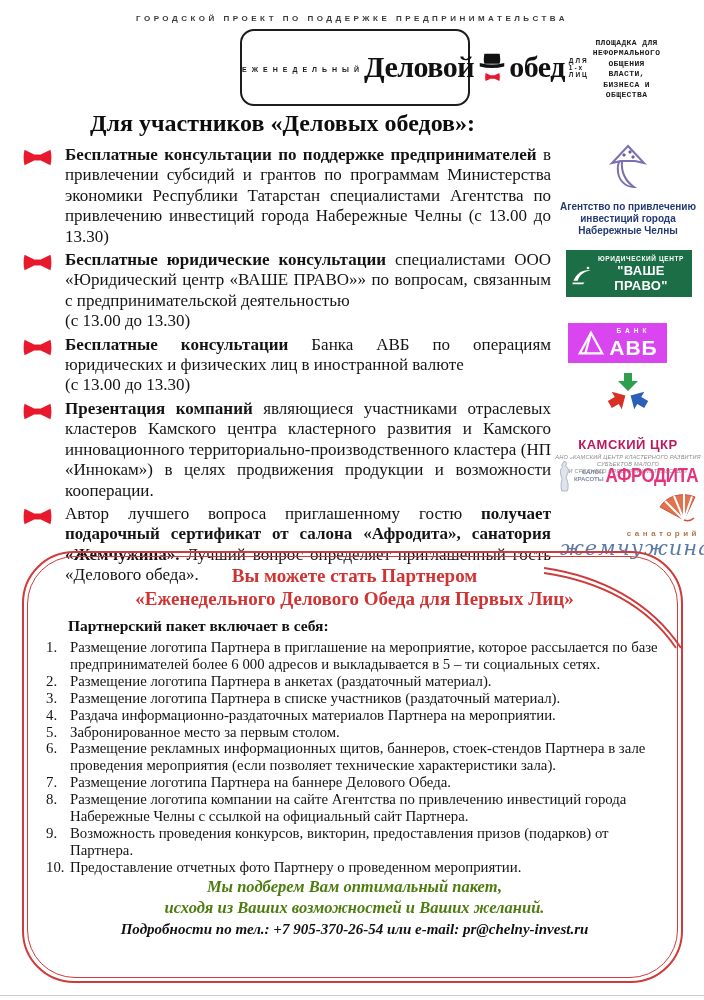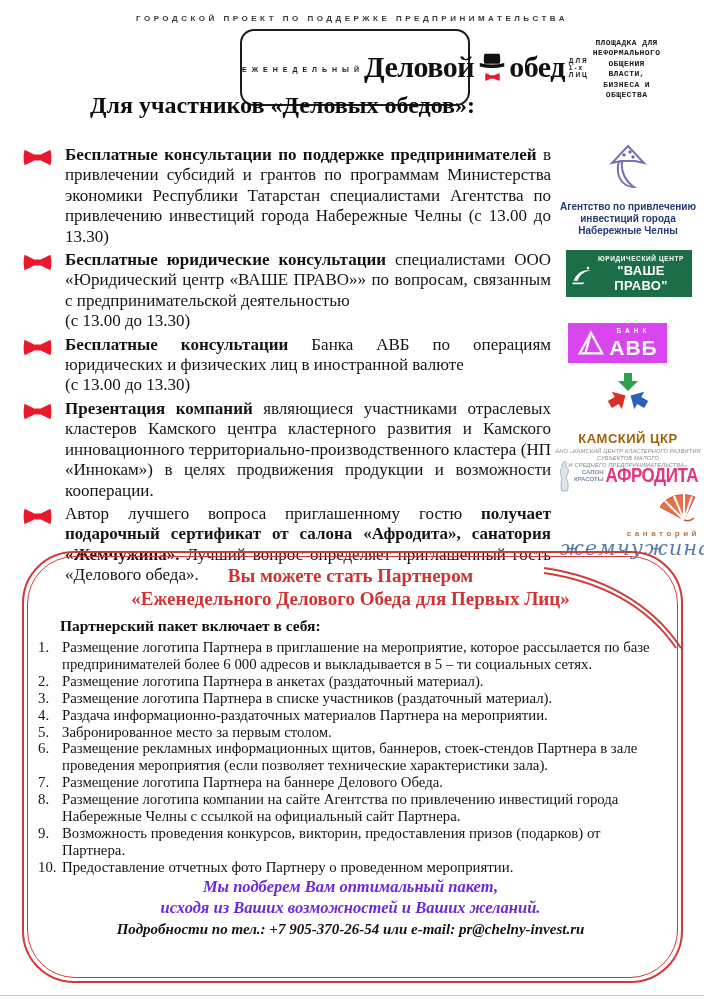--- a/index.html
+++ b/index.html
@@ -21,21 +21,21 @@
   .hat-wrap svg{display:block;}
   .hat-bow{margin-top:-1px;}
   .for-line{display:flex;align-items:center;width:150px;margin-top:0;}
   .for-line .rule{flex:1;border-top:1px solid #1c1c1c;}
   .for-line .for-text{font-family:"Liberation Sans",sans-serif;font-size:6.5px;font-weight:bold;
     letter-spacing:2px;color:#1c1c1c;padding:0 4px;}
   .logo-sub{margin-top:3px;text-align:center;font-family:Liberation Mono, monospace;
     font-size:8px;font-weight:bold;letter-spacing:0.4px;line-height:10.5px;color:#1c1c1c;}
 
   
-  .main-title{position:absolute;left:10px;top:92px;width:545px;text-align:center;
+  .main-title{position:absolute;left:10px;top:110px;width:545px;text-align:center;
     font-size:24px;font-weight:bold;color:#0d0d0d;}
   .bullets{position:absolute;left:15px;top:145px;width:536px;}
   .bullet{position:relative;padding-left:50px;text-align:justify;
     font-size:17px;line-height:20.4px;margin-bottom:3px;color:#141414;}
   .bullet .bow{position:absolute;left:7px;top:3px;width:31px;height:19px;}
   .b{font-weight:bold;}
   .time{text-align:left;}
 
   
   .logo-agency{position:absolute;left:555px;top:142px;width:146px;text-align:center;}
@@ -45,50 +45,50 @@
     display:flex;align-items:center;box-sizing:border-box;padding:0 4px;}
   .pravo-text{flex:1;text-align:center;color:#fff;font-family:"Liberation Sans",sans-serif;}
   .pravo-top{font-size:6.5px;font-weight:bold;letter-spacing:0.6px;}
   .pravo-name{font-size:13px;font-weight:bold;letter-spacing:0.3px;margin-top:1px;}
   .logo-avb{position:absolute;left:568px;top:323px;width:99px;height:40px;background:#d946ef;
     display:flex;align-items:center;justify-content:center;gap:4px;box-sizing:border-box;}
   .avb-text{text-align:center;color:#fff;font-family:"Liberation Sans",sans-serif;line-height:1;}
   .avb-top{font-size:6.5px;font-weight:bold;letter-spacing:4px;margin-bottom:2px;}
   .avb-name{font-size:21px;font-weight:bold;letter-spacing:1px;}
   .logo-kamsky{position:absolute;left:555px;top:371px;width:146px;text-align:center;}
-  .kam-name{margin-top:12px;font-family:"Liberation Sans",sans-serif;font-size:13px;
-    font-weight:bold;color:#a16207;letter-spacing:0.5px;}
+  .kam-name{margin-top:18px;font-family:"Liberation Sans",sans-serif;font-size:13px;
+    font-weight:bold;color:#be185d;letter-spacing:0.5px;}
   .kam-sub{margin-top:2px;font-family:"Liberation Sans",sans-serif;font-size:5.6px;
     font-style:italic;line-height:7px;color:#8a8a8a;letter-spacing:0.2px;}
   .logo-aphrodite{position:absolute;left:556px;top:456px;width:142px;display:flex;
     align-items:center;gap:2px;}
   .aph-salon{font-family:"Liberation Sans",sans-serif;font-size:6px;font-weight:bold;
     color:#7d8aa0;line-height:7px;text-align:right;}
   .aph-name{font-family:"Liberation Sans",sans-serif;font-size:17px;font-weight:bold;
     color:#e5337e;letter-spacing:-0.5px;transform:scaleY(1.15);}
   .logo-pearl{position:absolute;left:560px;top:490px;width:140px;text-align:right;}
   .pearl-top{margin-top:1px;font-family:"Liberation Sans",sans-serif;font-size:8px;
     letter-spacing:3.5px;color:#b3764a;font-weight:bold;}
   .pearl-name{font-family:"DejaVu Serif",serif;font-style:italic;font-size:21px;
     color:#5b7ca6;margin-top:-2px;letter-spacing:1px;}
   .ribbon{position:absolute;left:544px;top:556px;}
 
   
   .partner-box{position:absolute;left:22px;top:551px;width:661px;height:432px;
     border:2px solid #cf3a3a;border-radius:52px;box-sizing:border-box;}
   .partner-inner{position:absolute;left:3px;right:3px;top:3px;bottom:3px;
     border:1px solid #cf3a3a;border-radius:48px;}
-  .partner-content{position:absolute;left:0;right:0;top:0;bottom:0;padding:11px 16px 0 12px;
+  .partner-content{position:absolute;left:0;right:0;top:0;bottom:0;padding:11px 16px 0 20px;
     box-sizing:border-box;}
   .p-title{text-align:center;color:#cf3333;font-size:19px;font-weight:bold;line-height:23px;}
   .p-sub{margin:7px 0 4px 24px;font-size:15.5px;font-weight:bold;color:#111;}
   .p-item{display:flex;font-size:14.8px;line-height:16.9px;color:#141414;}
   .p-num{flex:none;width:26px;padding-left:2px;box-sizing:border-box;}
   .p-txt{flex:1;}
-  .p-close{text-align:center;color:#6d28d9;font-weight:bold;font-style:italic;
+  .p-close{text-align:center;color:#4d7c0f;font-weight:bold;font-style:italic;
     font-size:16.5px;line-height:21px;}
   .p-close:first-of-type{margin-top:2px;}
   .p-contact{text-align:center;color:#111;font-weight:bold;font-style:italic;
     font-size:15px;margin-top:3px;}
   .page-edge{position:absolute;left:0;right:0;bottom:4px;border-top:1px solid #cccccc;}
 </style>
 </head>
 <body>
 
 <div class="page">

